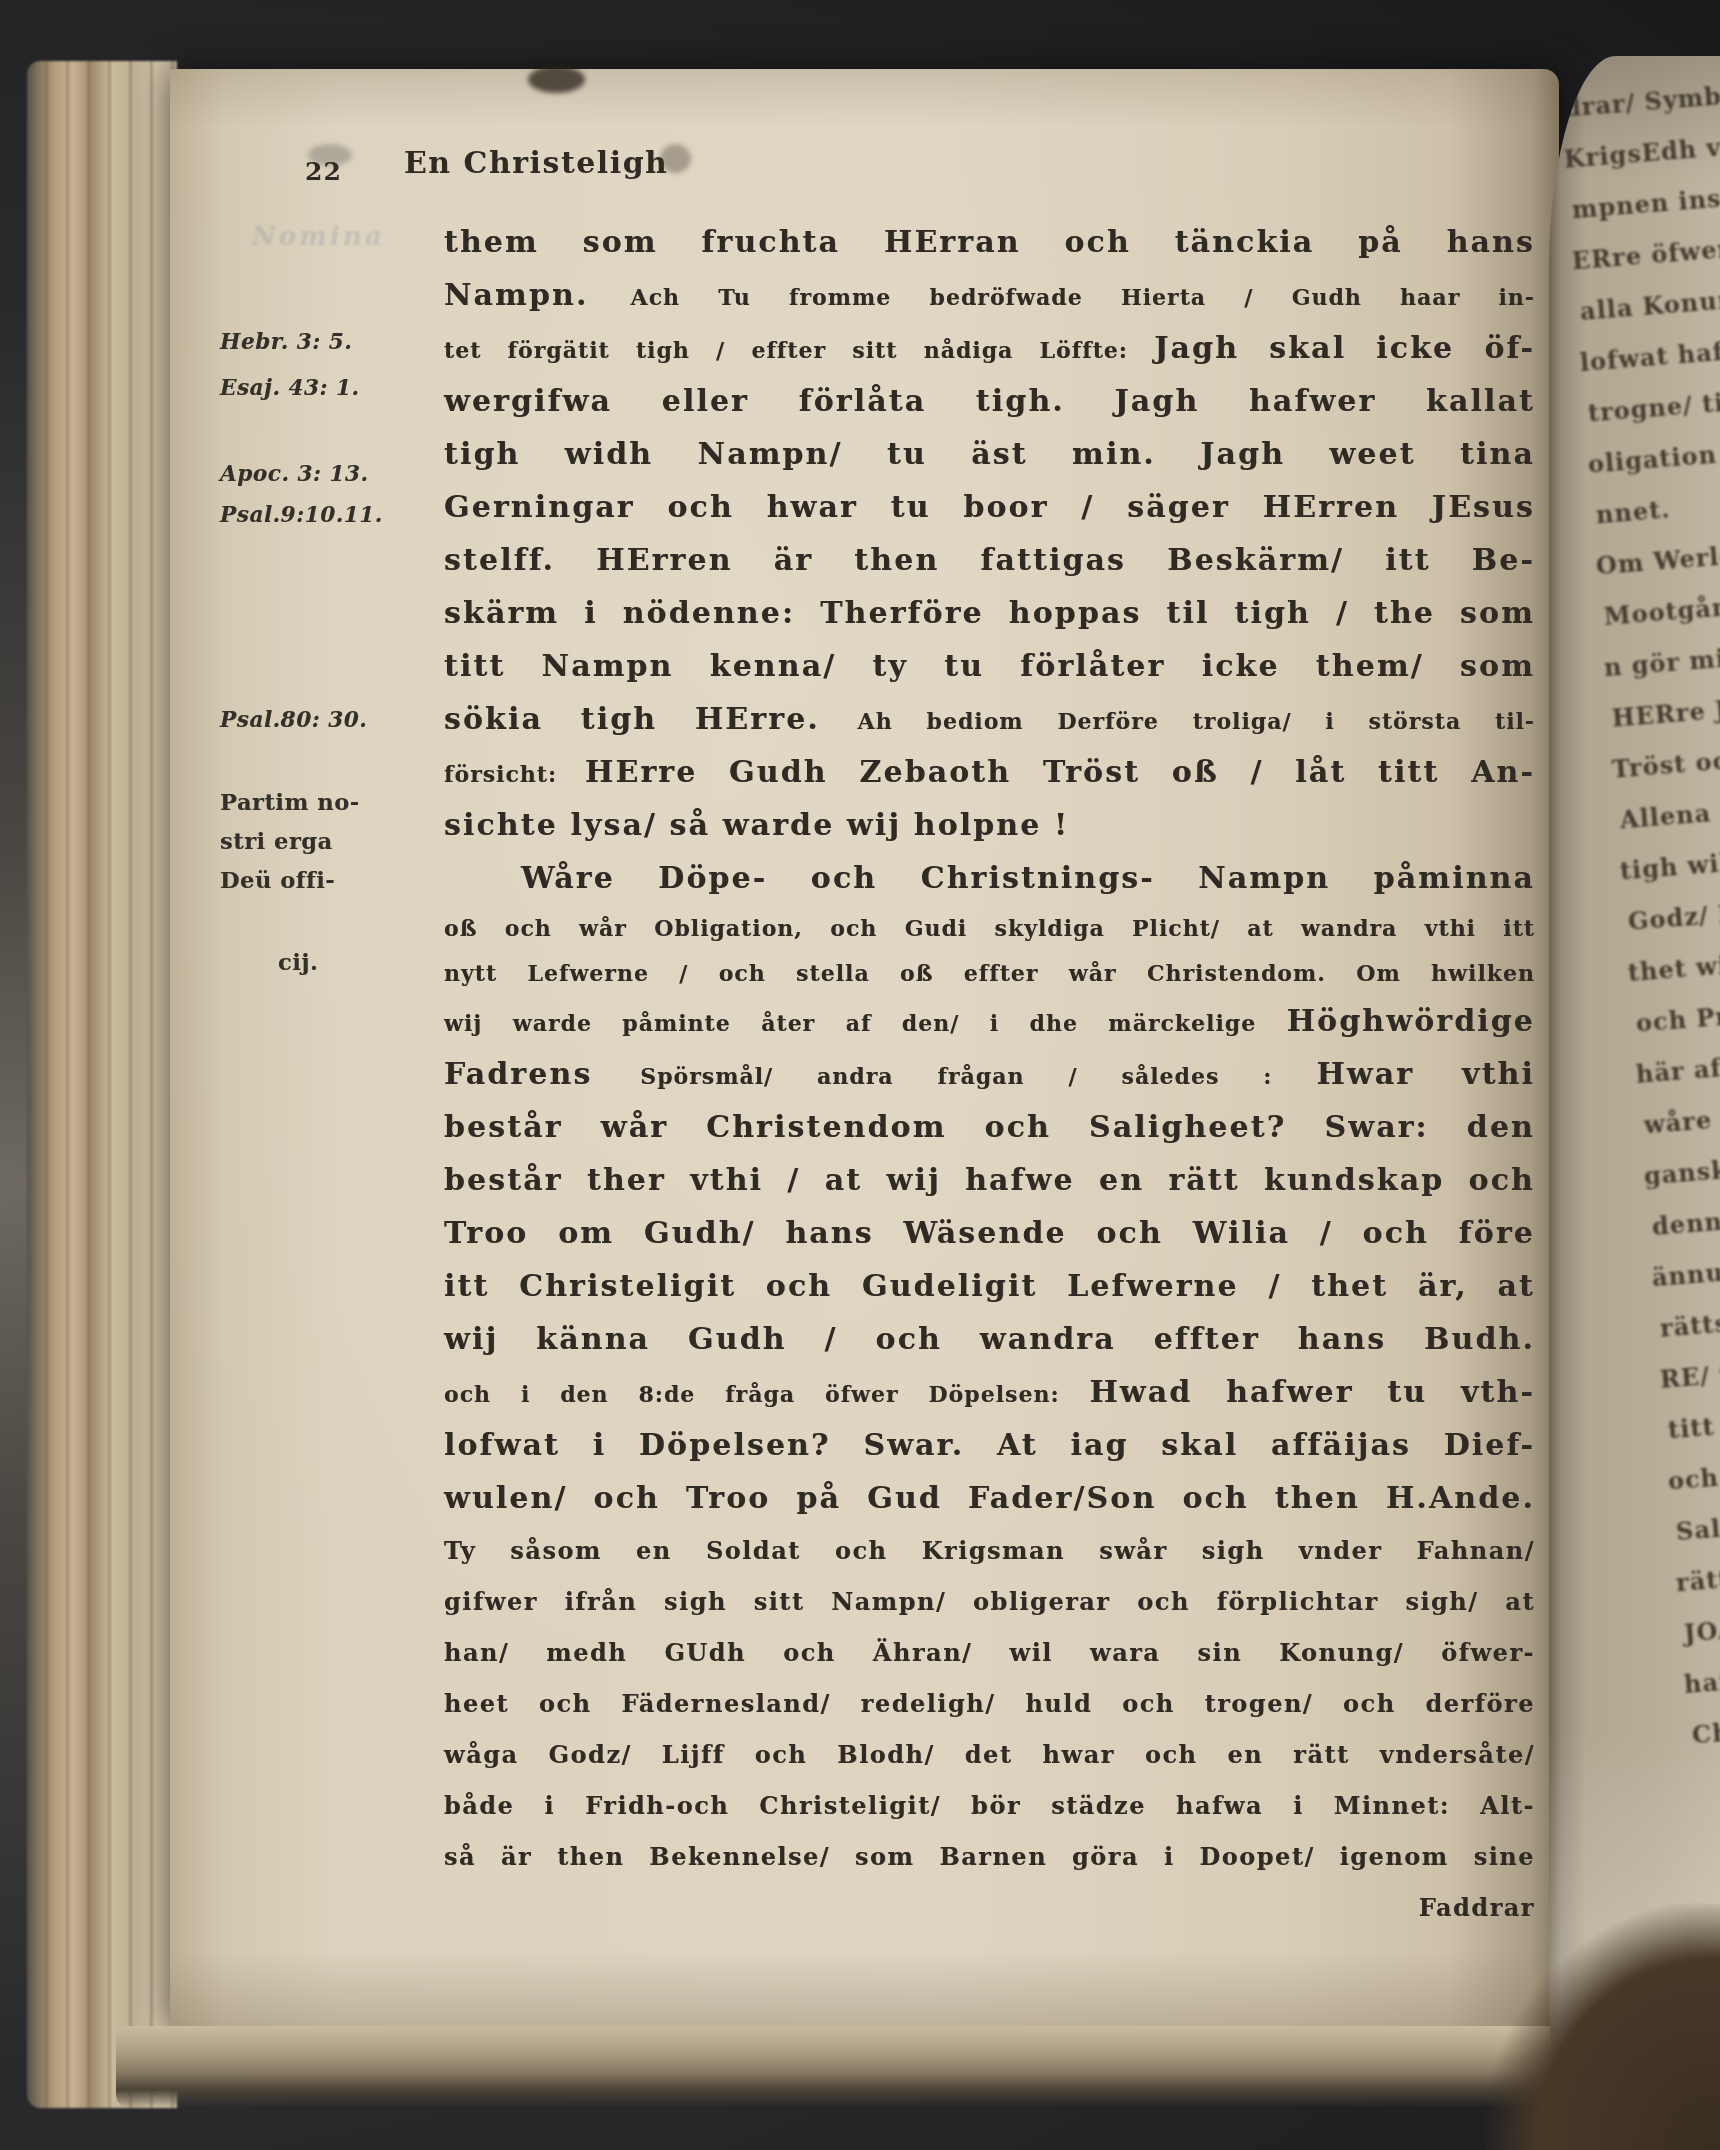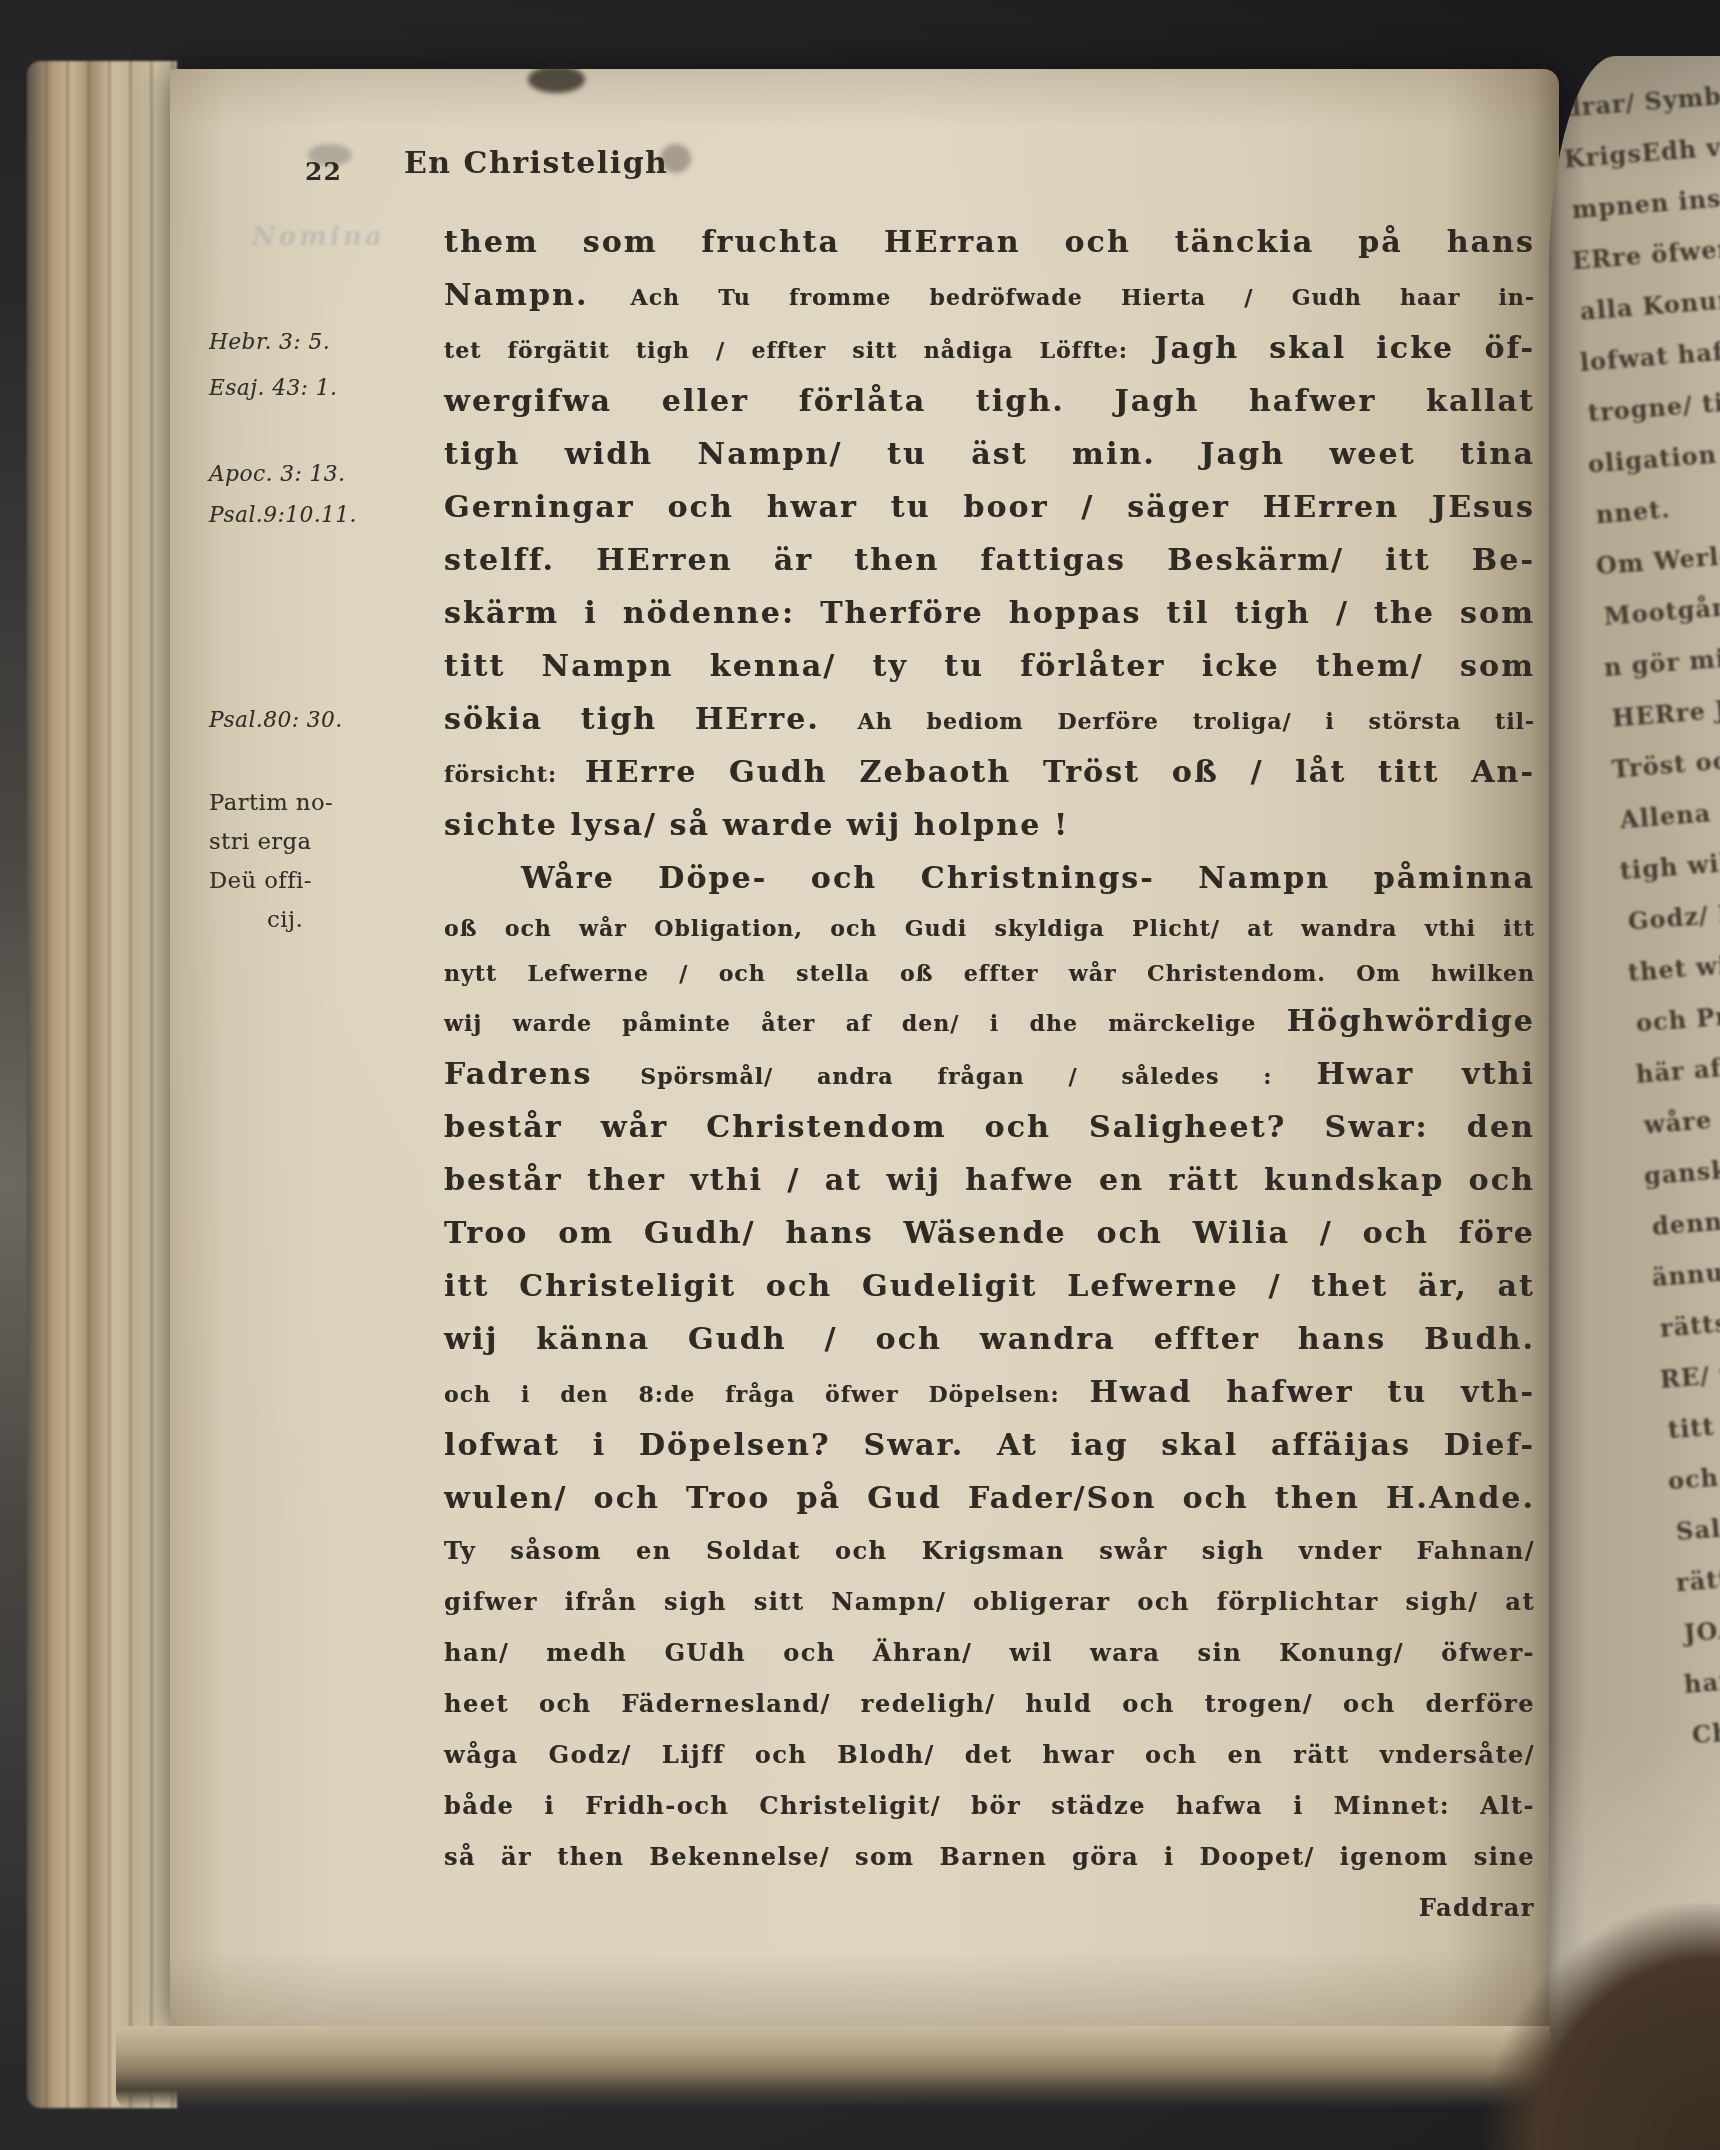--- a/index.html
+++ b/index.html
@@ -44,28 +44,28 @@
   .line.alignright{text-align:right;text-align-last:right;}
   .line.indent{text-indent:77px;}
   .line-lg{line-height:46px;}
   .line-sm{line-height:40px;}
   .line-md{line-height:45px;}
   .seg-lg{font-size:30px;font-weight:700;letter-spacing:2.1px;}
   .seg-sm{font-size:22px;font-weight:700;letter-spacing:1px;}
   .seg-md{font-size:24px;font-weight:700;letter-spacing:1.5px;}
   
   .margin-note{
-    position:absolute;left:39px;width:183px;font-style:italic;
-    font-size:21.6px;font-weight:400;letter-spacing:0.5px;color:#33302a;
+    position:absolute;left:50px;width:183px;font-style:italic;
+    font-size:21.6px;font-weight:700;letter-spacing:0.5px;color:#33302a;
     text-shadow:0.3px 0.3px 0 rgba(43,37,29,.35);
   }
   .mn1{top:260px;} .mn2{top:306px;} .mn3{top:352px;margin-top:40px;} .mn4{top:433px;} .mn5{top:638px;}
   .mn-partim{top:714px;font-style:normal;font-size:22.6px;line-height:39px;}
   .mn-partim span{display:block;}
-  .mn-partim span:nth-child(4){padding-left:58px;}
+  .mn-partim span:nth-child(4){padding-left:58px;margin-top:43px;}
   
   .ghost{
     position:absolute;left:82px;top:152px;font-size:26px;font-weight:700;font-style:italic;
     color:rgba(105,125,155,.22);filter:blur(1.3px);letter-spacing:3.1px;
   }
   .smudge{position:absolute;border-radius:50%;filter:blur(2.6px);}
   .smudge.s1{left:358px;top:-3.1px;width:57px;height:27px;background:rgba(40,34,26,.75);}
   .smudge.s2{left:138px;top:75px;width:44px;height:21.6px;background:rgba(120,118,112,.45);}
   .smudge.s3{left:490px;top:75px;width:31px;height:29px;background:rgba(60,52,40,.35);}
   

